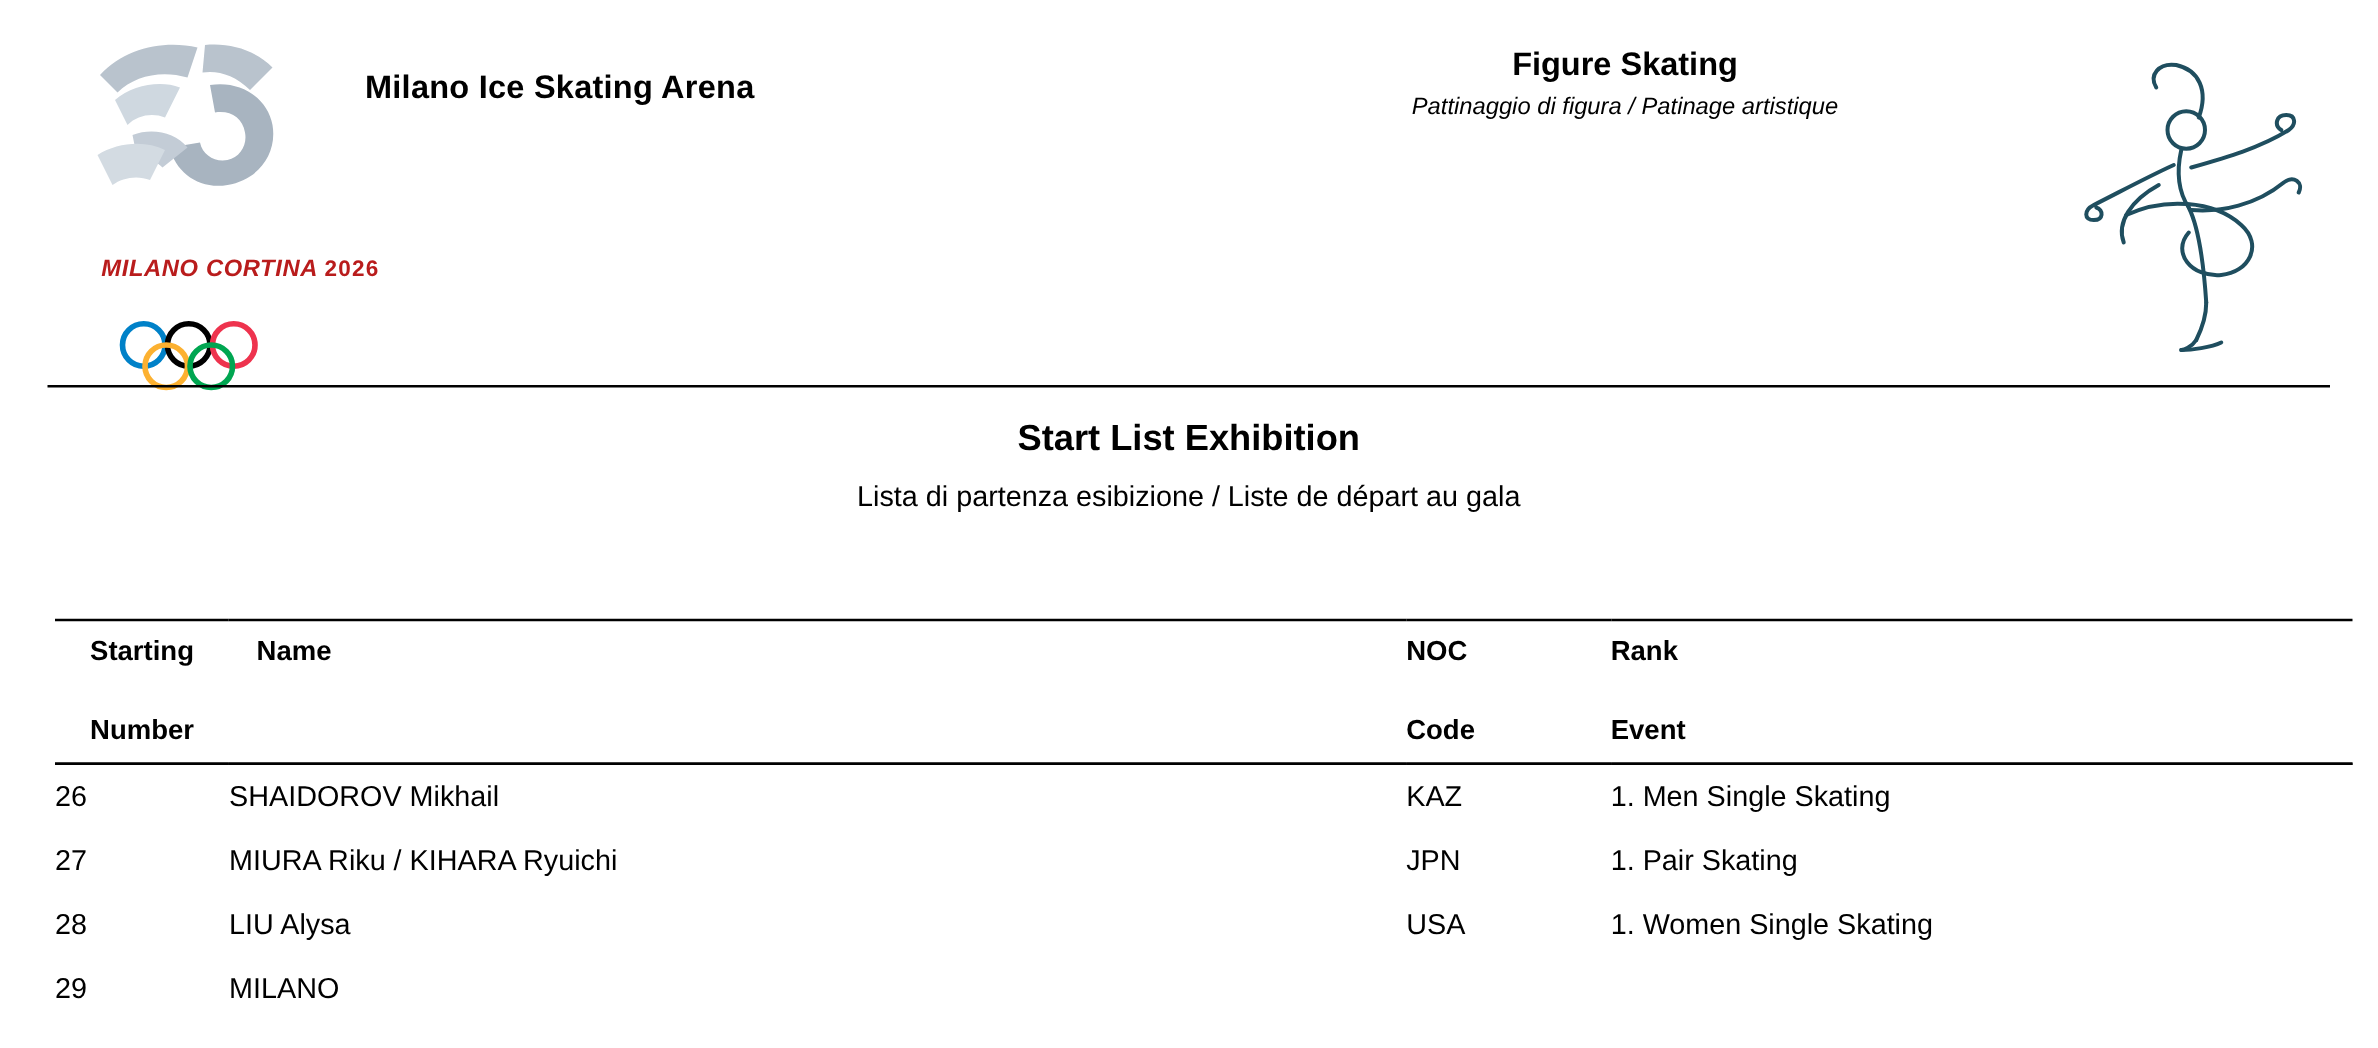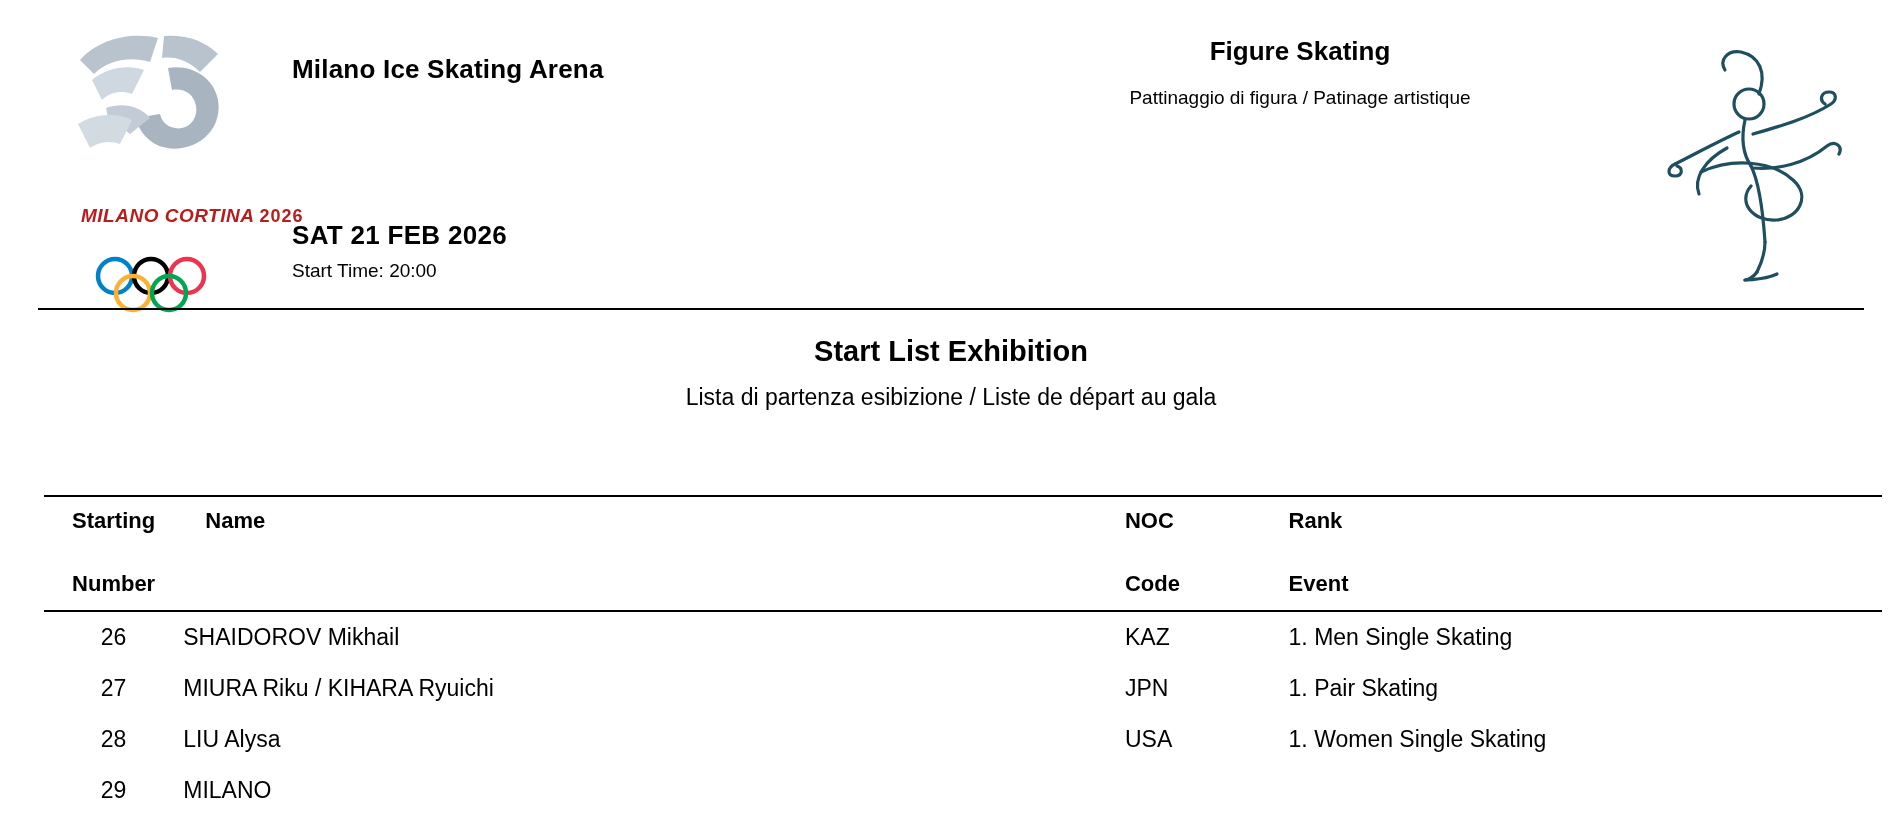--- a/index.html
+++ b/index.html
@@ -85,21 +85,22 @@
     top: 36px;
     width: 800px;
     text-align: center;
   }
   .sport-title {
     font-size: 26px;
     font-weight: bold;
   }
   .sport-sub {
     font-size: 19px;
-    margin-top: 20px;
+    margin-top: 8px;
+    font-style: italic;
   }
 
   .pictogram {
     position: absolute;
     right: 46px;
     top: 42px;
     width: 215px;
     height: 255px;
   }
 
@@ -171,21 +172,21 @@
   .col-num { width: 140px; text-align: center !important; }
   .col-name { width: 930px; padding-left: 22px !important; }
   .col-noc { width: 165px; }
   .col-rank { width: 600px; }
 
   table.startlist tbody td {
     padding: 12px 0 12px 0;
     vertical-align: top;
     font-size: 23px;
   }
-  td.num { text-align: center; }
+  td.num { }
   td.name { padding-left: 22px; }
   .thead-l1 { display: block; }
   .thead-l2 { display: block; margin-top: 35px; }
 </style>
 </head>
 <body>
 
 <div class="page">
 
   <div class="header">
@@ -244,24 +245,20 @@
 
         <path d="M124 200 C124 212, 120 222, 116 230"></path>
         <path d="M104 238 C112 238, 128 236, 136 232"></path>
         <path d="M116 230 C112 236, 106 238, 104 238"></path>
 
         <path d="M60 130 C90 116, 130 118, 152 138 C170 154, 158 176, 136 178 C112 180, 96 160, 110 144"></path>
         <path d="M86 106 C64 118, 52 136, 58 152"></path>
       </g>
     </svg>
 
-    <div class="date-block">
-      <div class="date-main">SAT 21 FEB 2026</div>
-      <div class="date-sub">Start Time: 20:00</div>
-    </div>
 
     <div class="header-rule"></div>
   </div>
 
   <div class="doc-title">Start List Exhibition</div>
   <div class="doc-subtitle">Lista di partenza esibizione / Liste de départ au gala</div>
 
   <div class="table-wrap">
     <table class="startlist">
       <thead>

